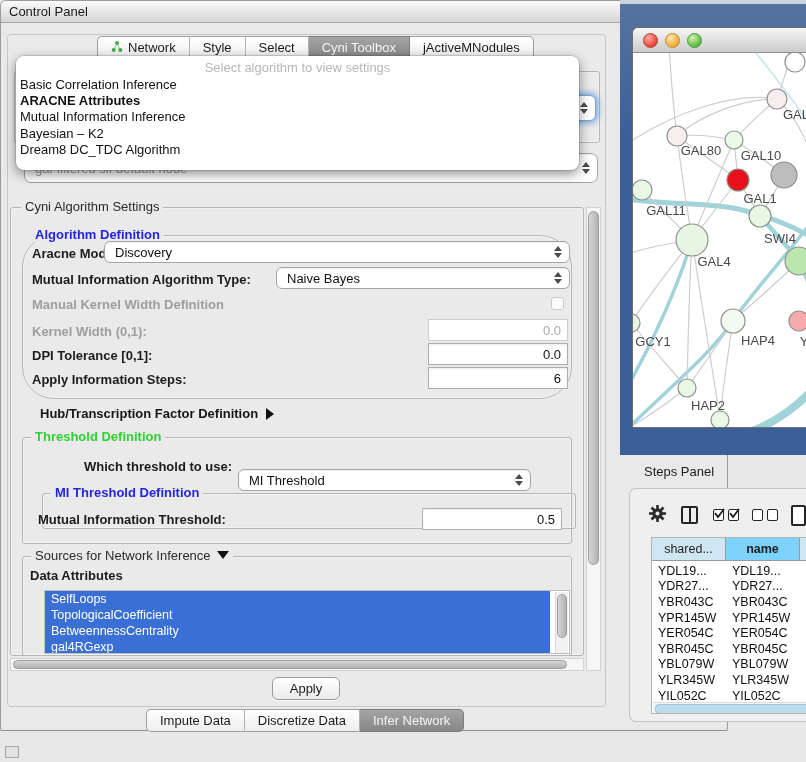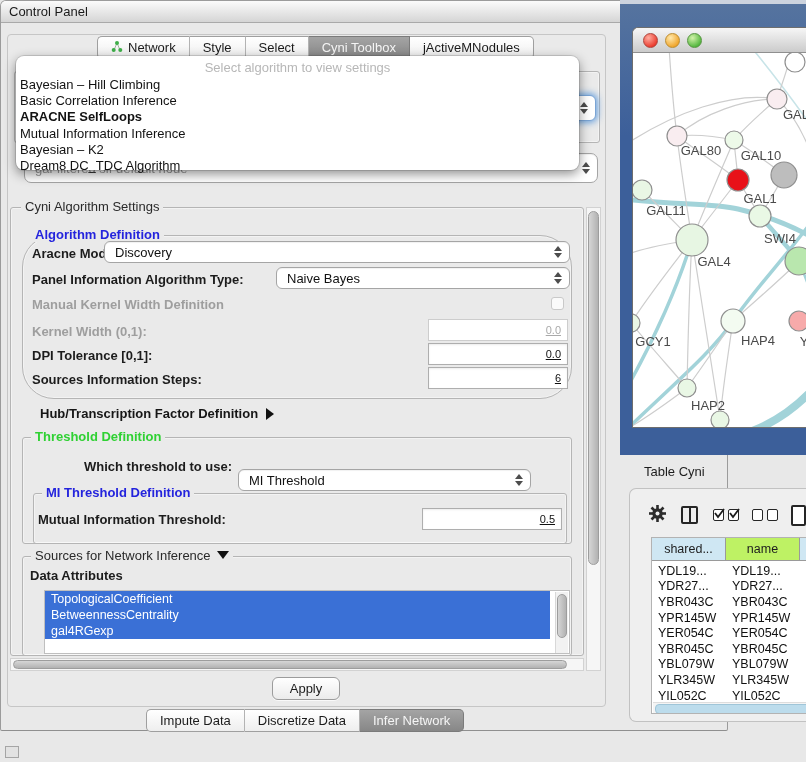--- a/index.html
+++ b/index.html
@@ -30,21 +30,21 @@
   #bottom-tabs{left:146px;top:709px;z-index:6;}
 
   
   .combo{background:#fff;border:1px solid #a5a5a5;border-radius:6px;display:flex;align-items:center;
          font-size:13px;color:#111;padding-left:10px;box-shadow:inset 0 1px 1px rgba(0,0,0,.06);}
   .combo .stepper{margin-left:auto;width:17px;align-self:stretch;display:flex;flex-direction:column;
                   align-items:center;justify-content:center;gap:2px;padding-right:3px;}
   .tri-up{width:0;height:0;border-left:4px solid transparent;border-right:4px solid transparent;border-bottom:5px solid #4d4d4d;}
   .tri-dn{width:0;height:0;border-left:4px solid transparent;border-right:4px solid transparent;border-top:5px solid #4d4d4d;}
   .tfield{background:#fff;border:1px solid #aeaeae;display:flex;align-items:center;justify-content:flex-end;
-          padding-right:6px;font-size:11px;color:#111;box-shadow:inset 0 1px 2px rgba(0,0,0,.08);text-decoration:underline;}
+          padding-right:6px;font-size:13px;color:#111;box-shadow:inset 0 1px 2px rgba(0,0,0,.08);}
   .tfield.disabled{color:#a9a9a9;border-color:#cdcdcd;box-shadow:none;}
 
   .groupbox{border:1px solid #b5b5b5;border-radius:3px;box-shadow:inset 0 0 0 1px rgba(255,255,255,.45);}
   .legend{position:absolute;top:-9px;left:8px;background:#eaeaea;padding:0 4px;font-size:13px;color:#2a2a2a;white-space:nowrap;}
   .legend.blue{color:#2424dd;font-weight:bold;}
   .legend.green{color:#2fd133;font-weight:bold;}
   .lbl{position:absolute;font-size:13px;font-weight:bold;color:#1c1c1c;white-space:nowrap;}
   .lbl.disabled{color:#9e9e9e;}
   .cb{width:13px;height:13px;border:1px solid #c9c9c9;border-radius:3px;background:#fafafa;}
 
@@ -105,21 +105,21 @@
   .colicon div{position:absolute;left:50%;top:0;width:2px;height:100%;background:#262626;margin-left:-1px;}
   .cbx{width:10px;height:10px;border:1.5px solid #262626;border-radius:2px;background:#fff;position:relative;}
   .cbx svg{position:absolute;left:-1px;top:-3px;}
   .docicon{width:13px;height:17px;border:2px solid #262626;border-radius:2px;background:#fff;}
 
   #tbl-frame{left:636px;top:536px;width:170px;height:177px;background:#fff;border:1px solid #b3b3b3;border-right:none;overflow:hidden;}
   #tbl-head{position:absolute;left:0;top:0;width:240px;height:23px;display:flex;}
   .hcell{height:23px;border-right:1px solid #9a9a9a;border-bottom:1px solid #9a9a9a;display:flex;align-items:center;
          justify-content:center;font-size:12.5px;color:#1d1d1d;box-sizing:border-box;}
   .hcell.c1,.hcell.c3{background:#cfe7f3;}
-  .hcell.c2{background:#bef264;}
+  .hcell.c2{background:#7dd3fc;font-weight:bold;}
   .c1{width:74px;} .c2{width:74px;} .c3{width:92px;}
   #tbl-body{position:absolute;left:0;top:25px;width:240px;}
   .trow{display:flex;height:15.6px;align-items:center;}
   .tcell{font-size:12.5px;color:#111;padding-left:6px;white-space:nowrap;overflow:hidden;box-sizing:border-box;}
   #tbl-hsb{position:absolute;left:1px;top:164px;width:166px;height:11px;background:#f4f4f4;border-top:1px solid #ddd;}
   #tbl-hsb div{position:absolute;left:2px;top:1px;width:158px;height:8px;border-radius:4px;background:#bcdcec;border:1px solid #9fc5d8;}
 
   .net-label{font-size:13px;fill:#4a4a4a;}
 </style>
 </head>
@@ -173,23 +173,22 @@
     <span>gal-filtered sif default node</span>
     <span class="stepper">
         <span class="tri-up"></span>
         <span class="tri-dn"></span>
       </span>
   </div>
 
   <div id="algo-overlay" class="abs">
     <div id="algo-placeholder">Select algorithm to view settings</div>
     <div id="algo-items">
-        <div class="algo-item">Bayesian – Hill Climbing</div>
         <div class="algo-item">Basic Correlation Inference</div>
-        <div class="algo-item selected">ARACNE SelfLoops</div>
+        <div class="algo-item selected">ARACNE Attributes</div>
         <div class="algo-item">Mutual Information Inference</div>
         <div class="algo-item">Bayesian – K2</div>
         <div class="algo-item">Dream8 DC_TDC Algorithm</div>
       </div>
   </div>
 
   <div class="abs groupbox" style="left:10px;top:207px;width:574px;height:449px;">
     <span class="legend" style="left:10px;">Cyni Algorithm Settings</span>
   </div>
 
@@ -197,75 +196,76 @@
     <span class="legend blue">Algorithm Definition</span>
   </div>
   <span class="lbl" style="left:32px;top:246px;">Aracne Mode:</span>
   <div class="abs combo" style="left:104px;top:241px;width:466px;height:22px;">
     <span>Discovery</span>
     <span class="stepper">
         <span class="tri-up"></span>
         <span class="tri-dn"></span>
       </span>
   </div>
-  <span class="lbl" style="left:32px;top:272px;">Panel Information Algorithm Type:</span>
+  <span class="lbl" style="left:32px;top:272px;">Mutual Information Algorithm Type:</span>
   <div class="abs combo" style="left:276px;top:267px;width:294px;height:22px;">
     <span>Naive Bayes</span>
     <span class="stepper">
         <span class="tri-up"></span>
         <span class="tri-dn"></span>
       </span>
   </div>
   <span class="lbl disabled" style="left:32px;top:297px;">Manual Kernel Width Definition</span>
   <span class="abs cb" style="left:551px;top:297px;"></span>
 
   <span class="lbl disabled" style="left:32px;top:324px;">Kernel Width (0,1):</span>
   <div class="abs tfield disabled" style="left:428px;top:319px;width:140px;height:22px;">
     <span>0.0</span>
   </div>
 
   <span class="lbl" style="left:32px;top:348px;">DPI Tolerance [0,1]:</span>
   <div class="abs tfield" style="left:428px;top:343px;width:140px;height:22px;">
     <span>0.0</span>
   </div>
 
-  <span class="lbl" style="left:32px;top:372px;">Sources Information Steps:</span>
+  <span class="lbl" style="left:32px;top:372px;">Apply Information Steps:</span>
   <div class="abs tfield" style="left:428px;top:367px;width:140px;height:22px;">
     <span>6</span>
   </div>
 
   <div class="abs" style="left:40px;top:406px;font-size:13px;font-weight:bold;color:#161616;">
     <span>Hub/Transcription Factor Definition</span><span class="tri-right"></span>
   </div>
 
   <div class="abs groupbox" style="left:22px;top:437px;width:550px;height:107px;">
     <span class="legend green">Threshold Definition</span>
   </div>
   <span class="lbl" style="left:84px;top:459px;">Which threshold to use:</span>
   <div class="abs combo" style="left:238px;top:469px;width:293px;height:22px;">
     <span>MI Threshold</span>
     <span class="stepper">
         <span class="tri-up"></span>
         <span class="tri-dn"></span>
       </span>
   </div>
-  <div class="abs groupbox" style="left:33px;top:493px;width:534px;height:51px;">
+  <div class="abs groupbox" style="left:42px;top:493px;width:534px;height:36px;">
     <span class="legend blue">MI Threshold Definition</span>
   </div>
   <span class="lbl" style="left:38px;top:512px;">Mutual Information Threshold:</span>
   <div class="abs tfield" style="left:422px;top:508px;width:140px;height:22px;">
     <span>0.5</span>
   </div>
 
   <div class="abs groupbox" style="left:22px;top:556px;width:550px;height:100px;">
     <span class="legend"><span>Sources for Network Inference</span><span class="tri-down-b"></span></span>
   </div>
   <span class="lbl" style="left:30px;top:568px;">Data Attributes</span>
   <div id="attr-list" class="abs">
 
+  <div class="attr-item">SelfLoops</div>
       <div class="attr-item">TopologicalCoefficient</div>
       <div class="attr-item">BetweennessCentrality</div>
       <div class="attr-item">gal4RGexp</div>
       <div id="attr-sb">
         <span class="sbthumbv"></span>
       </div>
     </div>
 
   <div class="abs sbtrack" style="left:586px;top:207px;width:15px;height:464px;">
     <span class="sbthumbv" style="top:3px;height:352px;"></span>
@@ -366,21 +366,21 @@
             <text x="81" y="213" text-anchor="middle" class="net-label">GAL4</text>
             <text x="20" y="293" text-anchor="middle" class="net-label">GCY1</text>
             <text x="125" y="292" text-anchor="middle" class="net-label">HAP4</text>
             <text x="171" y="293" text-anchor="middle" class="net-label">Y</text>
             <text x="75" y="357" text-anchor="middle" class="net-label">HAP2</text>
           </g>
       </svg>
     </div>
   </div>
 
-  <span id="table-panel-title" class="abs">Table Cyni</span>
+  <span id="table-panel-title" class="abs">Steps Panel</span>
 
   <div id="table-panel" class="abs">
     <div id="tp-toolbar">
       <span style="margin-left:18px;">
         <svg width="19" height="19" viewBox="0 0 19 19">
           <g stroke="#2c2c2c" stroke-width="2.6">
             <line x1="9.5" y1="1" x2="9.5" y2="18"></line>
               <line x1="1" y1="9.5" x2="18" y2="9.5"></line>
             <line x1="3.5" y1="3.5" x2="15.5" y2="15.5"></line>
               <line x1="15.5" y1="3.5" x2="3.5" y2="15.5"></line>

